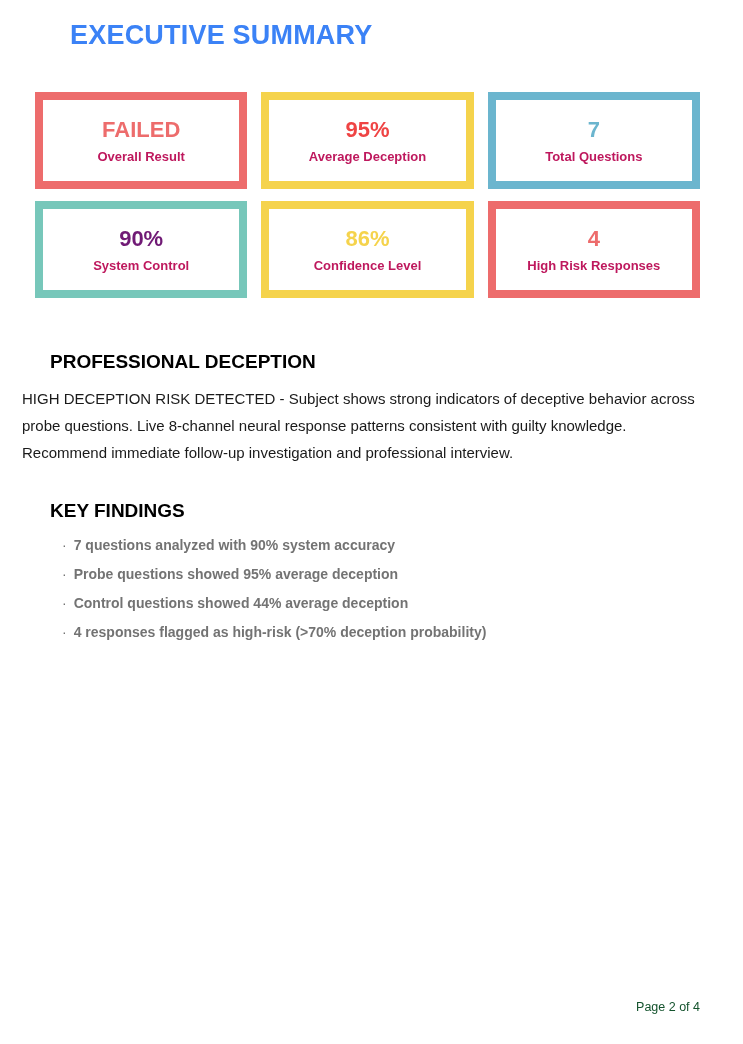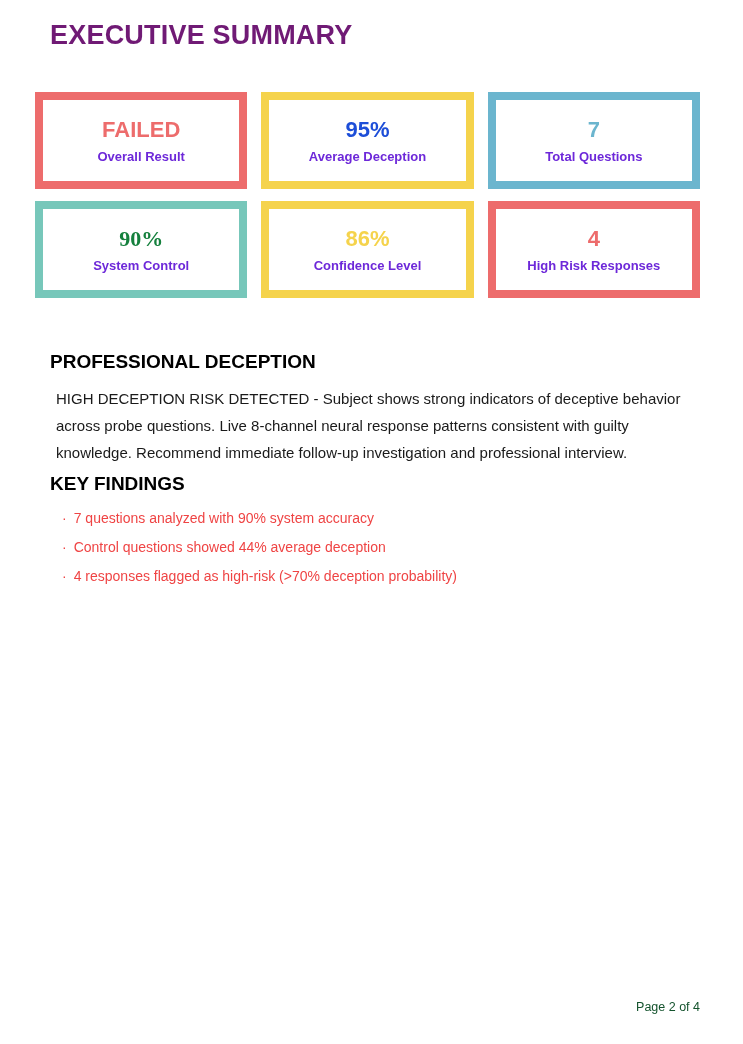--- a/index.html
+++ b/index.html
@@ -6,24 +6,24 @@
   html, body { background: #ffffff; }
   body {
     width: 743px;
     height: 1044px;
     position: relative;
     font-family: "Liberation Sans", sans-serif;
     color: #111111;
     overflow: hidden;
   }
   .page-title {
-    margin: 20px 48px 0 50px;
+    margin: 20px 48px 0 70px;
     font-size: 27px;
     font-weight: 700;
-    color: #701a75;
+    color: #3b82f6;
     letter-spacing: 0.2px;
   }
   .cards-grid {
     margin: 41px 43px 0 35px;
     display: grid;
     grid-template-columns: repeat(3, 1fr);
     column-gap: 14px;
     row-gap: 12px;
   }
   .stat-card {
@@ -38,48 +38,48 @@
     text-align: center;
   }
   .stat-value {
     font-size: 22px;
     font-weight: 700;
     line-height: 1;
   }
   .stat-label {
     font-size: 13px;
     font-weight: 700;
-    color: #6d28d9;
+    color: #be185d;
     line-height: 1;
   }
   .section-heading {
     margin: 53px 48px 0 50px;
     font-size: 19px;
     font-weight: 700;
     color: #000000;
   }
-  .section-heading.findings { margin-top: 7px; }
+  .section-heading.findings { margin-top: 34px; }
   .assessment-body {
-    margin: 12px 48px 0 56px;
+    margin: 12px 48px 0 22px;
     font-size: 15px;
     font-weight: 400;
     line-height: 27px;
     color: #1a1a1a;
   }
   .findings-list {
     list-style: none;
     margin: 13px 48px 0 0;
     padding-left: 62px;
   }
   .findings-list li {
     font-size: 14px;
-    font-weight: 400;
+    font-weight: 700;
     line-height: 20px;
     margin-bottom: 9px;
-    color: #ef4444;
+    color: #737373;
   }
   .findings-list li::before {
     content: "\00B7";
     margin-right: 7px;
     font-weight: 400;
   }
   .page-footer {
     position: absolute;
     top: 1000px;
     right: 43px;
@@ -92,44 +92,45 @@
 <body>
 
 <h1 class="page-title">EXECUTIVE SUMMARY</h1>
 
 <div class="cards-grid">
   <div class="stat-card" style="border-color: rgb(237, 108, 108);">
     <div class="stat-value" style="color: rgb(237, 108, 108);">FAILED</div>
     <div class="stat-label">Overall Result</div>
   </div>
   <div class="stat-card" style="border-color: rgb(245, 211, 76);">
-    <div class="stat-value" style="color: #1d4ed8;">95%</div>
+    <div class="stat-value" style="color: #ef4444;">95%</div>
     <div class="stat-label">Average Deception</div>
   </div>
   <div class="stat-card" style="border-color: rgb(107, 181, 206);">
     <div class="stat-value" style="color: rgb(107, 181, 206);">7</div>
     <div class="stat-label">Total Questions</div>
   </div>
   <div class="stat-card" style="border-color: rgb(119, 199, 186);">
-    <div class="stat-value" style="color: #15803d; font-family: Liberation Serif, serif;">90%</div>
+    <div class="stat-value" style="color: #701a75;">90%</div>
     <div class="stat-label">System Control</div>
   </div>
   <div class="stat-card" style="border-color: rgb(245, 211, 76);">
     <div class="stat-value" style="color: rgb(245, 211, 76);">86%</div>
     <div class="stat-label">Confidence Level</div>
   </div>
   <div class="stat-card" style="border-color: rgb(237, 108, 108);">
     <div class="stat-value" style="color: rgb(237, 108, 108);">4</div>
     <div class="stat-label">High Risk Responses</div>
   </div>
 </div>
 
 <h2 class="section-heading">PROFESSIONAL DECEPTION</h2>
 <p class="assessment-body">HIGH DECEPTION RISK DETECTED - Subject shows strong indicators of deceptive behavior across probe questions. Live 8-channel neural response patterns consistent with guilty knowledge. Recommend immediate follow-up investigation and professional interview.</p>
 
 <h2 class="section-heading findings">KEY FINDINGS</h2>
 <ul class="findings-list">
   <li>7 questions analyzed with 90% system accuracy</li>
+  <li>Probe questions showed 95% average deception</li>
   <li>Control questions showed 44% average deception</li>
   <li>4 responses flagged as high-risk (&gt;70% deception probability)</li>
 </ul>
 
 <div class="page-footer">Page 2 of 4</div>
 
 </body></html>

